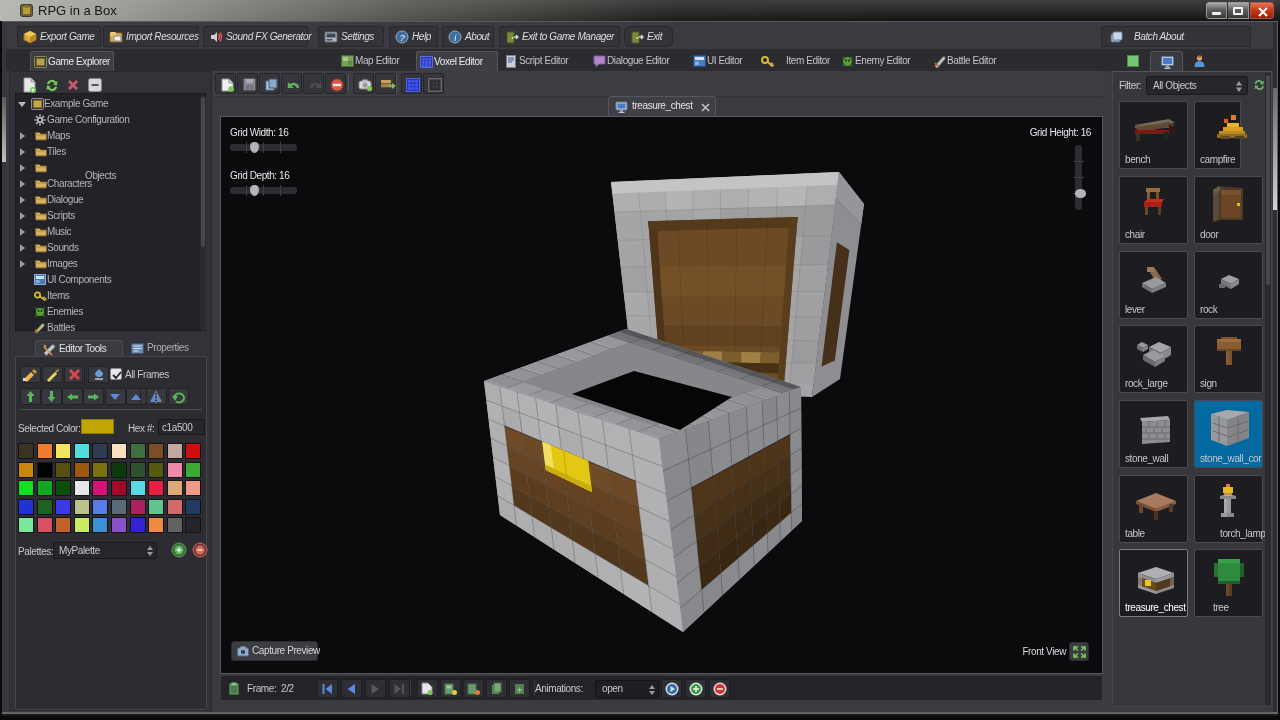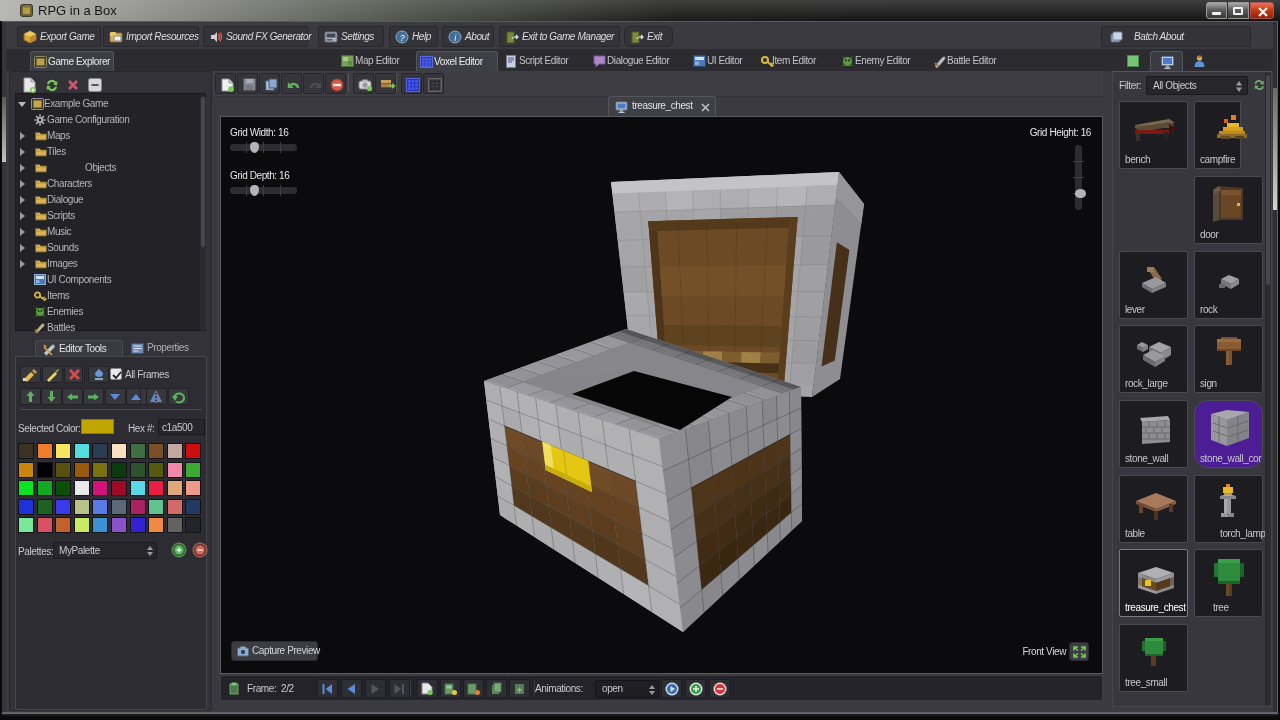--- a/index.html
+++ b/index.html
@@ -155,21 +155,21 @@
             <rect x="2" y="2" width="9" height="3" fill="#cfe0f0"></rect>
             <rect x="2" y="6.5" width="4" height="3.5" fill="#88b0d8"></rect>
           </svg>
           <div class="a" style="left:17px;top:4px;">UI Editor</div>
         </div>
         <div class="a" style="left:754px;top:1px;width:76px;height:20px;color:#c2c2c8;">
           <svg class="ic" style="left:3px;top:4px" width="14" height="13">
             <circle cx="4" cy="5" r="3" fill="none" stroke="#d8b83a" stroke-width="2"></circle>
             <path d="M6.5,6.5 l5,5 M9.5,9.5 l2,-1.5 M11,11 l1.6,-1.2" stroke="#d8b83a" stroke-width="1.8"></path>
           </svg>
-          <div class="a" style="left:14px;top:4px;">Item Editor</div>
+          <div class="a" style="left:28px;top:4px;">Item Editor</div>
         </div>
         <div class="a" style="left:834px;top:1px;width:88px;height:20px;color:#c2c2c8;">
           <svg class="ic" style="left:3px;top:4px" width="14" height="13">
             <circle cx="6.5" cy="6.5" r="4.5" fill="#5aa03a"></circle>
             <circle cx="5" cy="5.5" r="1" fill="#222"></circle>
             <circle cx="8" cy="5.5" r="1" fill="#222"></circle>
             <path d="M2,2 l2,2 M11,2 l-2,2 M2,11 l2,-2 M11,11 l-2,-2" stroke="#3a7a2a" stroke-width="1.5"></path>
           </svg>
           <div class="a" style="left:17px;top:4px;">Enemy Editor</div>
         </div>
@@ -250,21 +250,21 @@
             <path d="M0.5,4 h11" stroke="#b8933a" stroke-width="1"></path>
           </svg>
           <div class="a" style="left:31px;top:52px;color:#b4b4ba;white-space:nowrap;">Tiles</div>
           <svg class="ic" style="left:2px;top:70px" width="8" height="8">
             <polygon points="2,0 7,4 2,8" fill="#9a9aa0"></polygon>
           </svg>
           <svg class="ic" style="left:19px;top:69px" width="12" height="10">
             <path d="M0.5,1.5 h4 l1.5,1.5 h5.5 v6 h-11 z" fill="#d8b35a" stroke="#6a5a2a"></path>
             <path d="M0.5,4 h11" stroke="#b8933a" stroke-width="1"></path>
           </svg>
-          <div class="a" style="left:31px;top:68px;color:#b4b4ba;white-space:nowrap;padding-left:38px;">Objects</div>
+          <div class="a" style="left:31px;top:76px;color:#b4b4ba;white-space:nowrap;padding-left:38px;">Objects</div>
           <svg class="ic" style="left:2px;top:86px" width="8" height="8">
             <polygon points="2,0 7,4 2,8" fill="#9a9aa0"></polygon>
           </svg>
           <svg class="ic" style="left:19px;top:85px" width="12" height="10">
             <path d="M0.5,1.5 h4 l1.5,1.5 h5.5 v6 h-11 z" fill="#d8b35a" stroke="#6a5a2a"></path>
             <path d="M0.5,4 h11" stroke="#b8933a" stroke-width="1"></path>
           </svg>
           <div class="a" style="left:31px;top:84px;color:#b4b4ba;white-space:nowrap;">Characters</div>
           <svg class="ic" style="left:2px;top:102px" width="8" height="8">
             <polygon points="2,0 7,4 2,8" fill="#9a9aa0"></polygon>
@@ -1247,20 +1247,34 @@
               <rect x="12" y="10" width="12" height="6" fill="#e8b82a"></rect>
               <rect x="8" y="14" width="20" height="6" fill="#d8a020"></rect>
               <rect x="4" y="18" width="26" height="5" fill="#c08a1a"></rect>
               <rect x="2" y="21" width="30" height="4" fill="#8a6a2a"></rect>
               <rect x="6" y="23" width="9" height="3" fill="#6a4a22"></rect>
               <rect x="20" y="23" width="9" height="3" fill="#5a3e1c"></rect>
             </g>
           </svg>
           <div class="a" style="left:5px;bottom:3px;color:#c6c6cb;white-space:nowrap;">campfire</div>
         </div>
+        <div class="a" style="left:6px;top:104px;width:69px;height:68px;background:#1d1d21;border:1px solid #4a4a51;border-radius:2px;">
+          <svg class="ic" style="left:6px;top:5px" width="56" height="44">
+            <g transform="translate(16,6)">
+              <rect x="4" y="0" width="14" height="4" fill="#9a6a3c"></rect>
+              <rect x="5" y="4" width="3" height="10" fill="#8a5a30"></rect>
+              <rect x="14" y="4" width="3" height="10" fill="#7a4e28"></rect>
+              <rect x="2" y="14" width="18" height="5" fill="#aa2018"></rect>
+              <polygon points="2,14 6,11 22,11 20,14" fill="#c03020"></polygon>
+              <rect x="3" y="19" width="3" height="8" fill="#6a4a2a"></rect>
+              <rect x="16" y="19" width="3" height="8" fill="#5a3e22"></rect>
+            </g>
+          </svg>
+          <div class="a" style="left:5px;bottom:3px;color:#c6c6cb;white-space:nowrap;">chair</div>
+        </div>
         <div class="a" style="left:81px;top:104px;width:69px;height:68px;background:#1d1d21;border:1px solid #4a4a51;border-radius:2px;">
           <svg class="ic" style="left:6px;top:5px" width="56" height="44">
             <g transform="translate(12,4)">
               <polygon points="0,4 6,0 6,34 0,36 z" fill="#5a4a3a"></polygon>
               <polygon points="6,0 30,2 30,34 6,34" fill="#4a3828"></polygon>
               <polygon points="8,4 28,6 28,32 8,32" fill="#6a4526"></polygon>
               <rect x="8" y="4" width="20" height="5" fill="#7a5230"></rect>
               <rect x="24" y="17" width="3" height="3" fill="#d8c020"></rect>
               <polygon points="0,4 6,0 8,4 2,8" fill="#6a5a48"></polygon>
             </g>
@@ -1325,21 +1339,21 @@
               <rect x="2" y="2" width="24" height="12" fill="#8a5c34"></rect>
               <rect x="2" y="2" width="24" height="3" fill="#9a6c40"></rect>
               <rect x="6" y="0" width="16" height="2" fill="#7a5230"></rect>
               <rect x="2" y="12" width="24" height="2" fill="#6a4526"></rect>
               <rect x="11" y="14" width="6" height="14" fill="#7a5230"></rect>
               <rect x="11" y="14" width="3" height="14" fill="#8a5c34"></rect>
             </g>
           </svg>
           <div class="a" style="left:5px;bottom:3px;color:#c6c6cb;white-space:nowrap;">sign</div>
         </div>
-        <div class="a" style="left:81px;top:328px;width:69px;height:68px;background:#4c1d95;border:1px solid #4a4a51;border-radius:14px;">
+        <div class="a" style="left:81px;top:328px;width:69px;height:68px;background:#0369a1;border:1px solid #4a4a51;border-radius:2px;">
           <svg class="ic" style="left:6px;top:5px" width="56" height="44">
             <g transform="translate(8,4)">
               <polygon points="2,4 18,10 18,36 2,30" fill="#98989c"></polygon>
               <polygon points="18,10 40,2 40,28 18,36" fill="#848488"></polygon>
               <polygon points="2,4 18,0 40,2 18,10" fill="#a8a8ac"></polygon>
               <g stroke="#6a6a6e" stroke-width="1">
                 <path d="M4,13 l14,5 M4,21 l14,5 M19,18 l20,-7 M19,27 l20,-7"></path>
                 <path d="M10,6.5 v26 M29,6 v26"></path>
               </g>
             </g>
@@ -1399,33 +1413,20 @@
               <rect x="4" y="0" width="22" height="4" fill="#38a048"></rect>
               <rect x="0" y="4" width="4" height="14" fill="#257232"></rect>
               <rect x="26" y="4" width="4" height="14" fill="#1e6229"></rect>
               <rect x="4" y="22" width="22" height="3" fill="#1e6229"></rect>
               <rect x="12" y="25" width="6" height="12" fill="#5a3e22"></rect>
               <rect x="12" y="25" width="3" height="12" fill="#6a4a2a"></rect>
             </g>
           </svg>
           <div class="a" style="left:18px;bottom:3px;color:#c6c6cb;white-space:nowrap;">tree</div>
         </div>
-        <div class="a" style="left:6px;top:552px;width:69px;height:68px;background:#1d1d21;border:1px solid #4a4a51;border-radius:2px;">
-          <svg class="ic" style="left:6px;top:5px" width="56" height="44">
-            <g transform="translate(16,8)">
-              <rect x="3" y="0" width="18" height="16" fill="#2e8a3c"></rect>
-              <rect x="3" y="0" width="18" height="3" fill="#38a048"></rect>
-              <rect x="0" y="3" width="3" height="10" fill="#257232"></rect>
-              <rect x="21" y="3" width="3" height="10" fill="#1e6229"></rect>
-              <rect x="3" y="16" width="18" height="2" fill="#1e6229"></rect>
-              <rect x="9" y="18" width="5" height="10" fill="#5a3e22"></rect>
-            </g>
-          </svg>
-          <div class="a" style="left:5px;bottom:3px;color:#c6c6cb;white-space:nowrap;">tree_small</div>
-        </div>
         <div class="a" style="left:152px;top:1px;width:6px;height:632px;background:#2a2a2f;">
           <div class="a" style="left:1px;top:2px;width:4px;height:210px;background:#47474d;border-radius:2px;"></div>
         </div>
       </div>
     </div>
     <div class="a" style="left:2px;top:22px;width:4px;height:690px;background:#35353a;"></div>
     <div class="a" style="left:2px;top:97px;width:4px;height:65px;background:linear-gradient(#5a5a5a,#c2c2c2);"></div>
     <div class="a" style="left:1273px;top:22px;width:4px;height:690px;background:#2e2e33;"></div>
     <div class="a" style="left:1273px;top:88px;width:4px;height:122px;background:linear-gradient(#6a6a6a,#d2d2d2);"></div>
     <div class="a" style="left:2px;top:713px;width:1276px;height:3px;background:#1a1a1c;border-top:1px solid #6a6a70;"></div>

